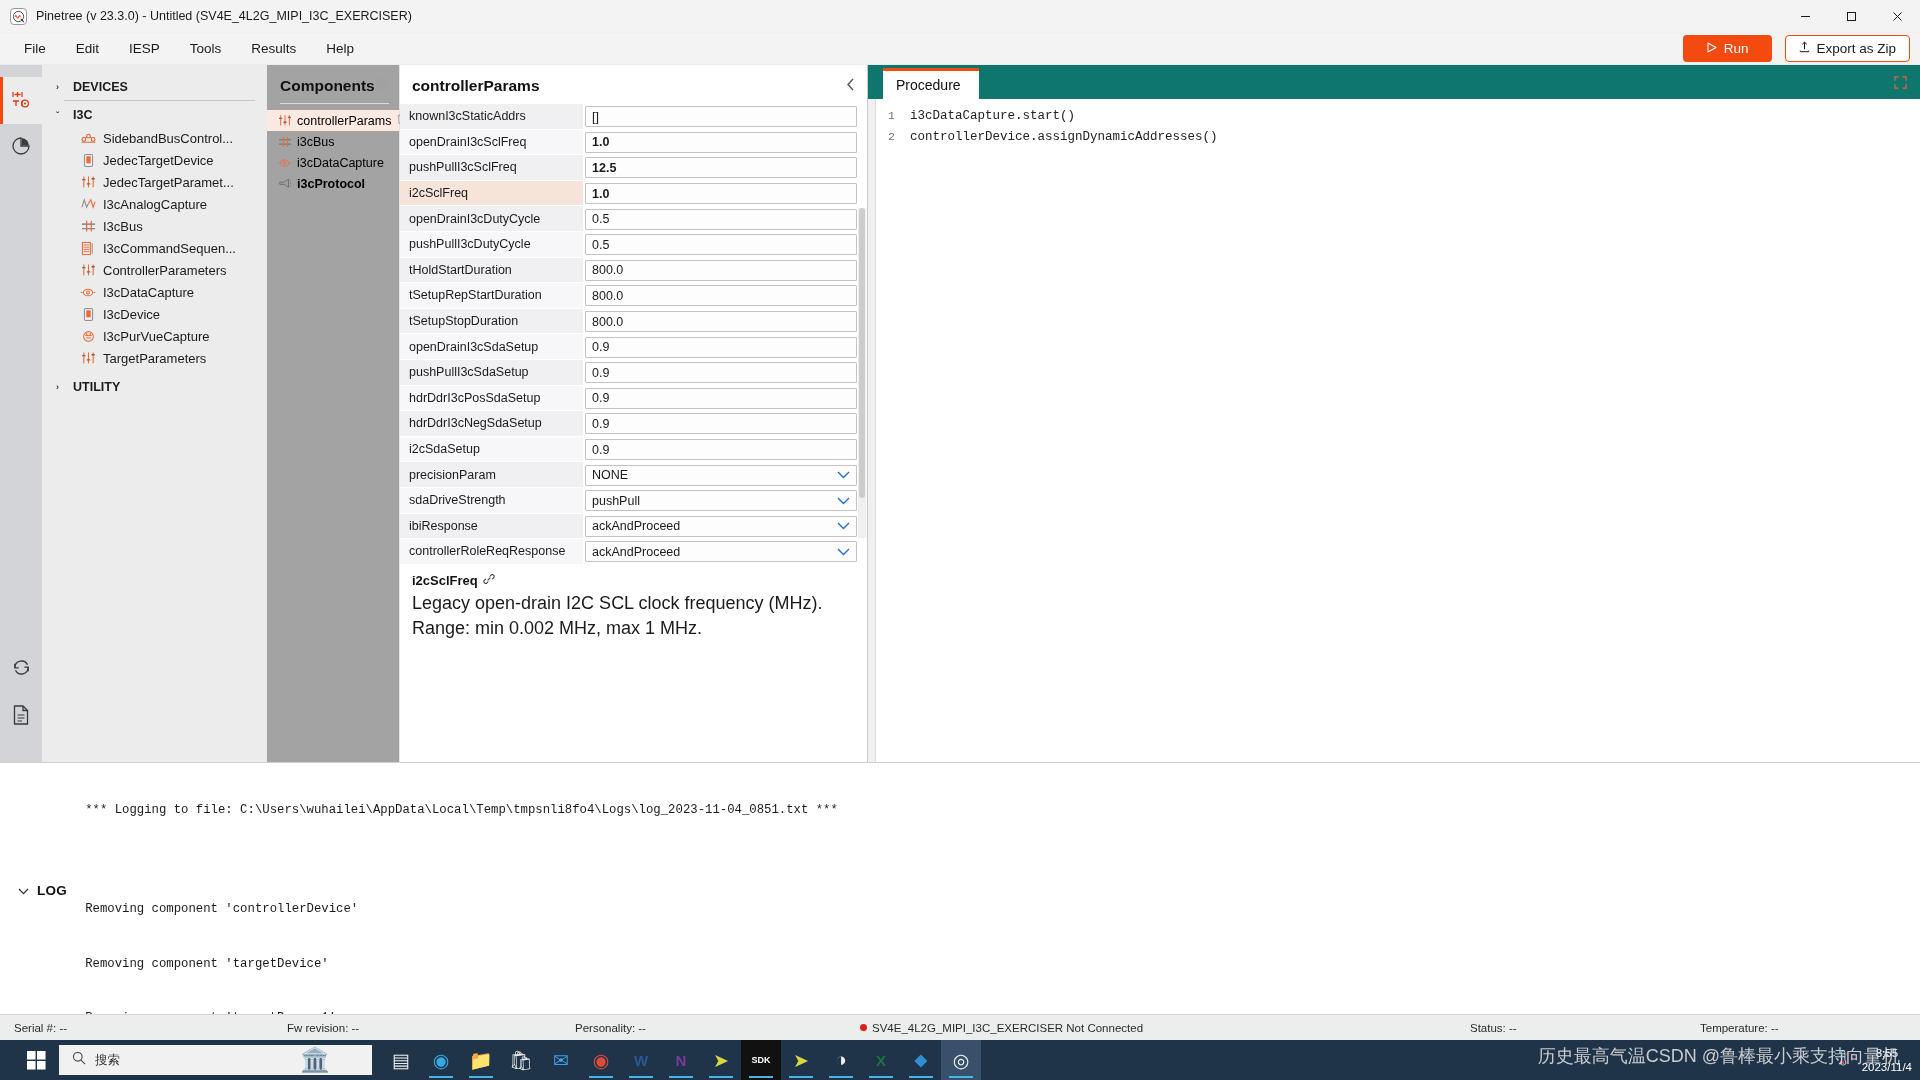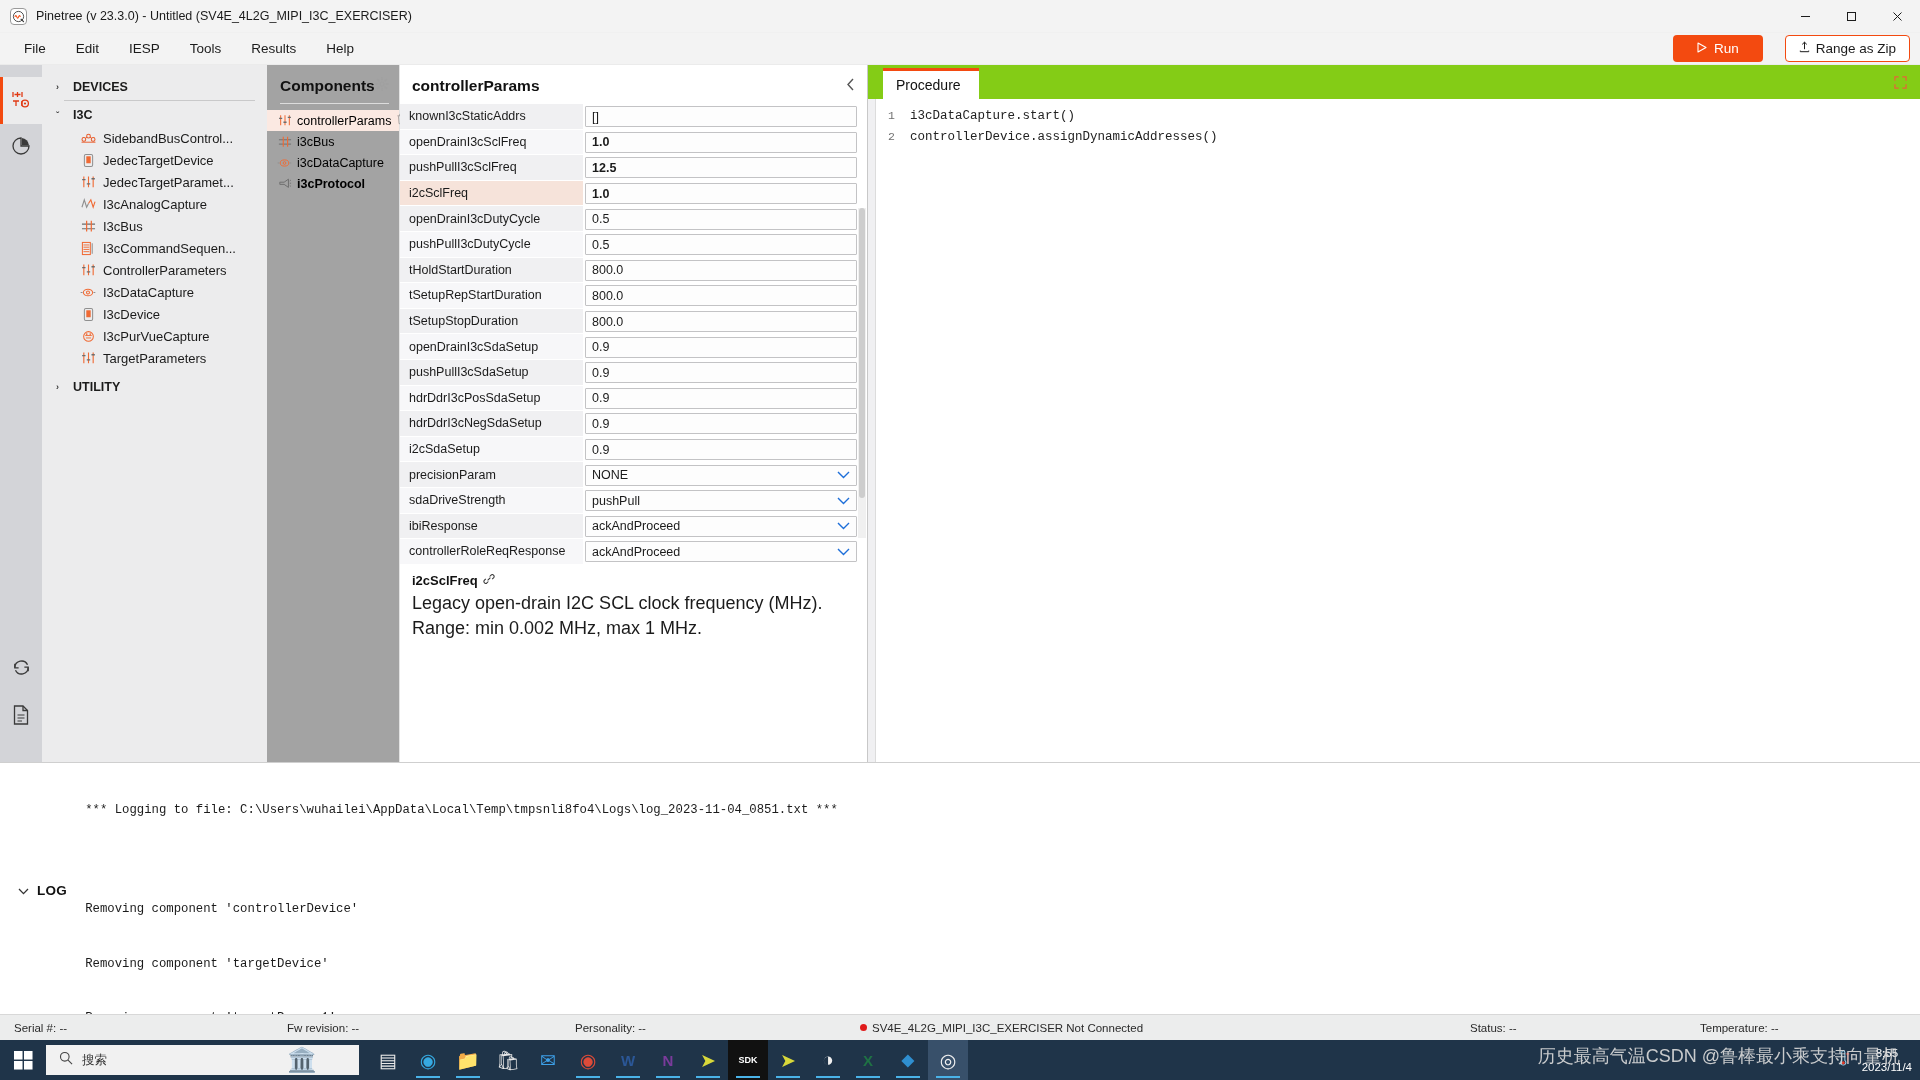--- a/index.html
+++ b/index.html
@@ -30,21 +30,21 @@
 
   
   .menubar {
     height: 32px; background: #f3f3f3; display: flex; align-items: center;
     flex: 0 0 32px; position: relative; border-bottom: 1px solid #ebebeb;
   }
   .menu-item {
     padding: 4px 14px; font-size: 13.5px; color: #1b1b1b; margin-left: 2px; border-radius: 3px;
   }
   .menu-item:first-child { margin-left: 10px; }
-  .topright-actions { position: absolute; right: 10px; display: flex; gap: 22px; align-items: flex-start; }
+  .topright-actions { position: absolute; right: 10px; display: flex; gap: 13px; align-items: flex-start; }
   .btn-run {
     background: #f34a10; color: #fff; font-size: 13.5px; border: none; border-radius: 4px;
     height: 27px; padding: 0 24px; display: flex; align-items: center; gap: 7px; cursor: pointer;
   }
   .btn-export {
     background: #fff; color: #1b1b1b; font-size: 13.5px; border: 1px solid #f34a10; border-radius: 4px;
     height: 27px; padding: 0 13px; display: flex; align-items: center; gap: 6px; cursor: pointer;
   }
 
   
@@ -141,21 +141,21 @@
     position: absolute; right: 1px; top: 104px; width: 8px; height: 330px;
     background: #f0f0f0;
   }
   .pscroll-thumb { position: absolute; left: 1px; top: 0; width: 6px; height: 290px; background: #cdcdcd; border-radius: 3px; }
   .helpbox { padding: 8px 12px 0 12px; }
   .help-title { font-size: 13px; font-weight: bold; color: #111; display: flex; align-items: center; gap: 5px; }
   .help-body { font-size: 18px; color: #1b1b1b; line-height: 1.42; margin-top: 3px; max-width: 455px; }
 
   
   .procwrap { flex: 1 1 auto; display: flex; flex-direction: column; background: #fff; position: relative; }
-  .proc-tabbar { height: 34px; background: #84cc16; display: flex; align-items: flex-end; position: relative; }
+  .proc-tabbar { height: 34px; background: #0f766e; display: flex; align-items: flex-end; position: relative; }
   .proc-tab {
     margin-left: 15px; background: #fff; border-top: 3px solid #f34a10;
     padding: 6px 18px 7px 13px; font-size: 14px; color: #111; cursor: pointer;
     position: relative; top: 1px;
   }
   .expand-ic { position: absolute; right: 13px; top: 10px; cursor: pointer; }
   .code {
     flex: 1 1 auto; background: #fff; font-family: "Liberation Mono", monospace;
     font-size: 12.5px; padding-top: 6px; color: #222;
   }
@@ -185,20 +185,21 @@
     height: 26px; flex: 0 0 26px; background: #eceded; border-top: 1px solid #d8d8d8;
     display: flex; align-items: center; font-size: 11.5px; color: #2a2a2a; position: relative;
   }
   .sb { position: absolute; display: flex; align-items: center; gap: 5px; }
   .dot { width: 7px; height: 7px; border-radius: 50%; background: #e01b1b; display: inline-block; }
 
   
   .taskbar {
     height: 40px; flex: 0 0 40px; background: #1f3449; display: flex; align-items: center;
     position: relative;
+    padding-left: 13px;
   }
   .start {
     width: 46px; height: 40px; display: flex; align-items: center; justify-content: center;
   }
   .tb-search {
     width: 313px; height: 30px; background: #f1f1f1; display: flex; align-items: center;
     gap: 9px; padding-left: 13px; position: relative; overflow: hidden;
   }
   .tb-search-text { font-size: 12.5px; color: #333; }
   .pharaoh { position: absolute; right: 42px; top: 0; font-size: 24px; line-height: 30px; }
@@ -268,21 +269,21 @@
         </span>
         <span>Run</span>
       </button>
       <button class="btn-export">
         <span>
           <svg width="11" height="12" viewBox="0 0 11 12">
             <path d="M5.5 1.2 L5.5 8.2 M3.2 3.4 L5.5 1.2 L7.8 3.4" fill="none" stroke="#1b1b1b" stroke-width="1"></path>
             <path d="M1.3 9.6 L1.3 10.7 L9.7 10.7 L9.7 9.6" fill="none" stroke="#1b1b1b" stroke-width="1"></path>
           </svg>
         </span>
-        <span>Range as Zip</span>
+        <span>Export as Zip</span>
       </button>
     </div>
   </div>
 
   <div class="body-area">
 
     <div class="rail">
       <div class="rail-top">
         <div class="rail-btn active">
           <span>

